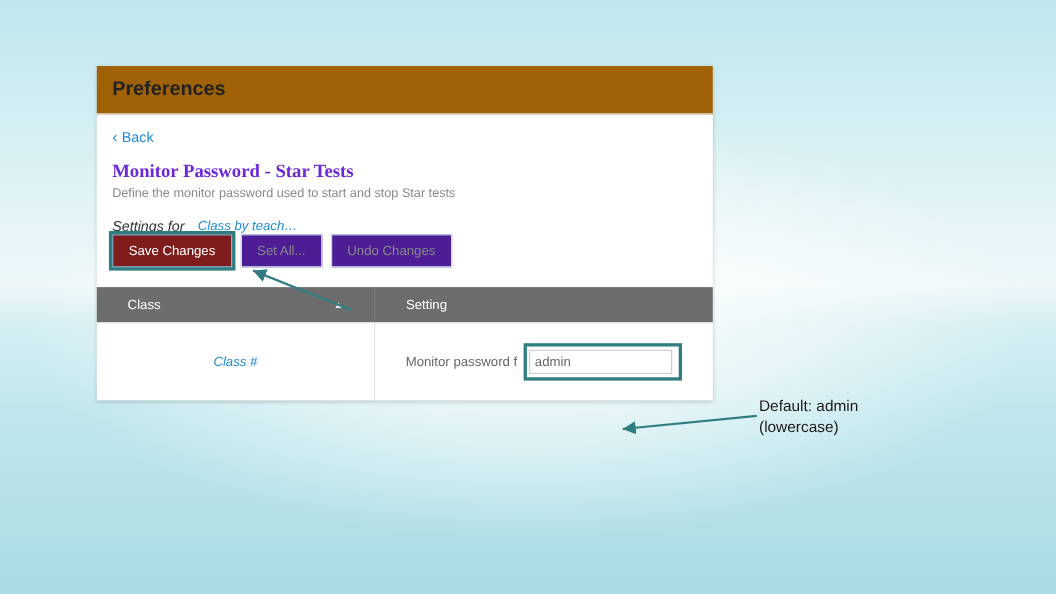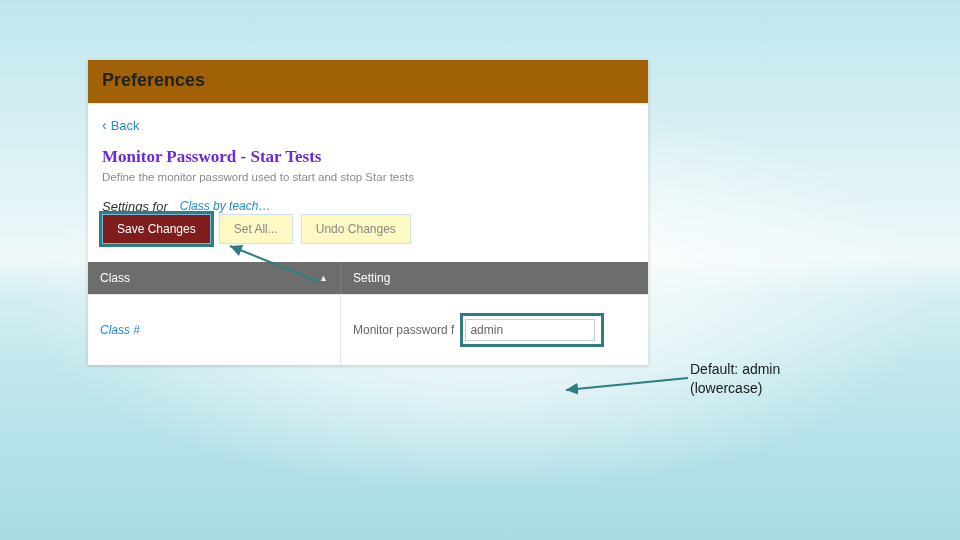--- a/index.html
+++ b/index.html
@@ -82,59 +82,60 @@
   .button-row {
     display: flex;
     gap: 8px;
     margin-bottom: 10px;
     padding-bottom: 4px;
   }
   .btn {
     font-size: 12px;
     padding: 7px 14px;
     border: 1px solid #cfe2ec;
-    background: #fef9c3;
+    background: #4c1d95;
     color: #888;
     cursor: pointer;
   }
   .btn-primary {
     background: #7f1d1d;
     color: #ffffff;
     border-color: #7ab8db;
   }
   .hl-save {
     position: relative;
     outline: 3px solid #2f7d80;
     outline-offset: 0;
   }
   .table-head {
     display: flex;
     background: #6d6d6d;
     color: #fff;
     font-size: 12px;
   }
   .th {
-    padding: 9px 12px;
+    padding: 9px 28px;
     box-sizing: border-box;
   }
   .th-class { width: 45%; display:flex; align-items:center; justify-content:space-between;}
   .th-setting { width: 55%; border-left: 1px solid #7d7d7d;}
   .sort-caret {
     font-size: 9px;
     opacity: 0.9;
   }
   .table-row {
     display: flex;
     border-top: 1px solid #e5e5e5;
     min-height: 56px;
   }
   .td {
     padding: 18px 12px;
     box-sizing: border-box;
     font-size: 12px;
+    justify-content: center;
   }
   .td-class {
     width: 45%;
     color: #1f8ad6;
     font-style: italic;
     display:flex;
     align-items:center;
   }
   .td-setting {
     width: 55%;

